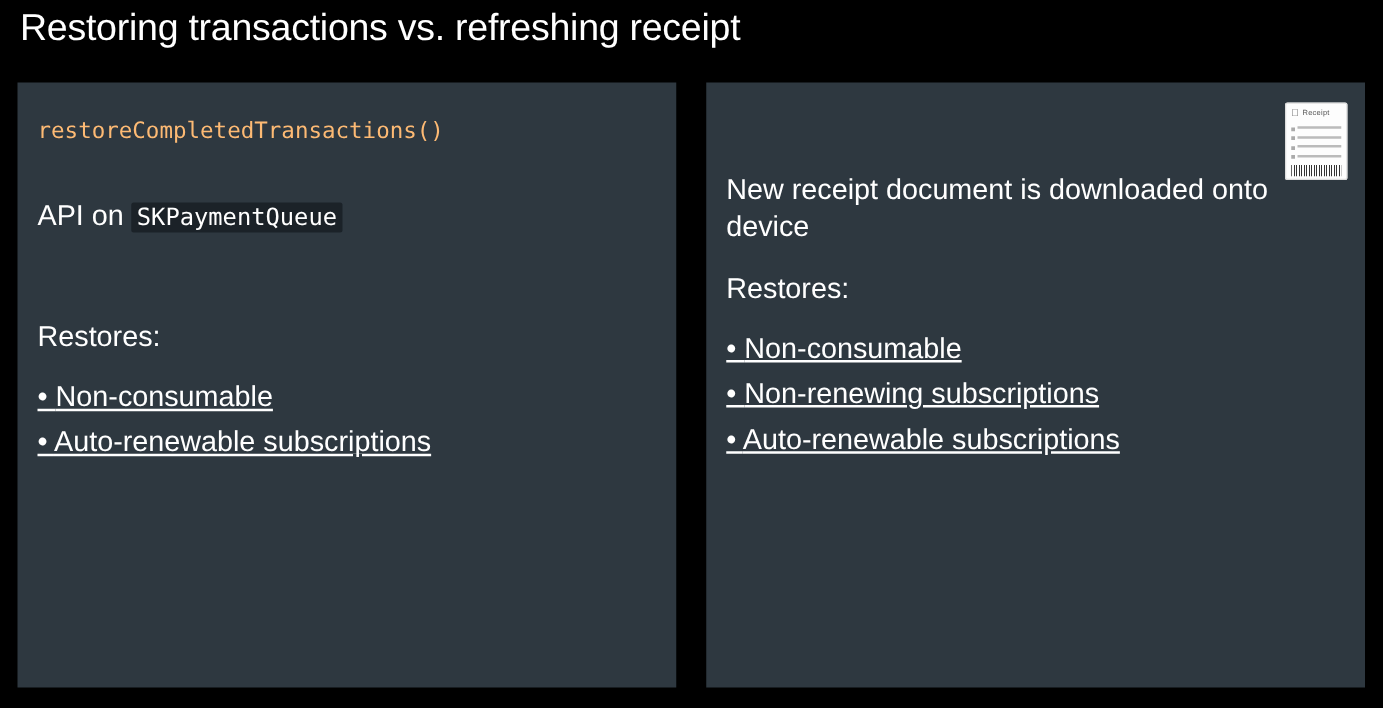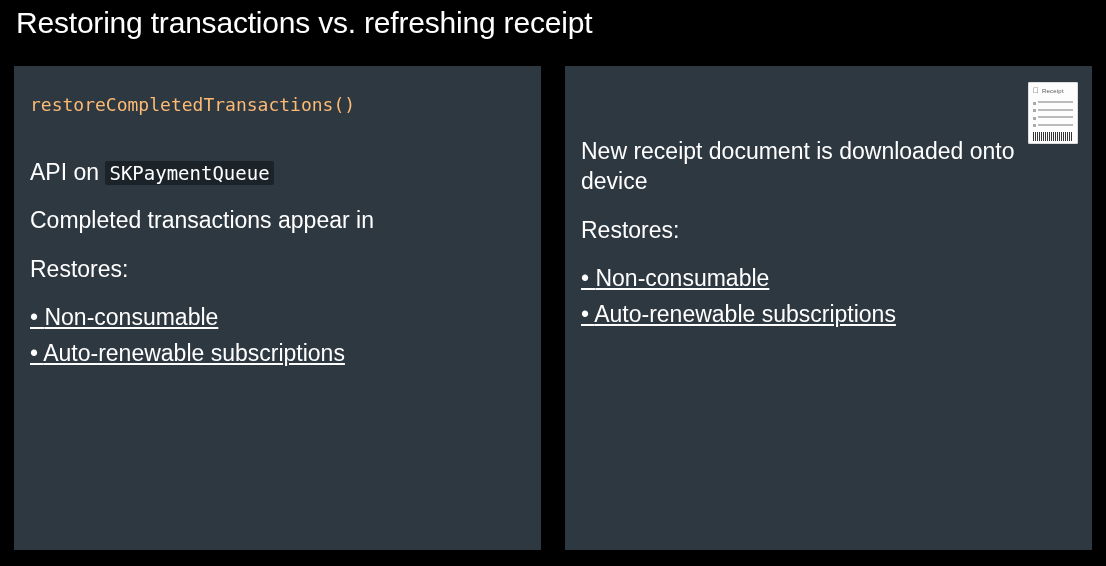--- a/index.html
+++ b/index.html
@@ -84,21 +84,21 @@
 
   <div class="columns">
 
     <div class="panel">
       <div class="api">restoreCompletedTransactions()</div>
       <div class="body">
         <p>
           <span>API on </span><span class="inline-code">SKPaymentQueue</span>
         </p>
         <p>
-          <span>Completed transactions appear in </span><br>
+          <br>
         </p>
         <p class="restores-label">Restores:</p>
         <ul class="bullets">
           <li>Non-consumable</li>
           <li>Auto-renewable subscriptions</li>
         </ul>
       </div>
     </div>
 
     <div class="panel">
@@ -124,19 +124,20 @@
             <span class="receipt-bar"></span>
           </div>
         <div class="receipt-barcode"></div>
       </div>
 
       <div class="body">
         <p>New receipt document is downloaded onto device</p>
         <p class="restores-label">Restores:</p>
         <ul class="bullets">
           <li>Non-consumable</li>
+          <li>Non-renewing subscriptions</li>
           <li>Auto-renewable subscriptions</li>
         </ul>
       </div>
     </div>
 
   </div>
 </div>
 
 </body></html>

